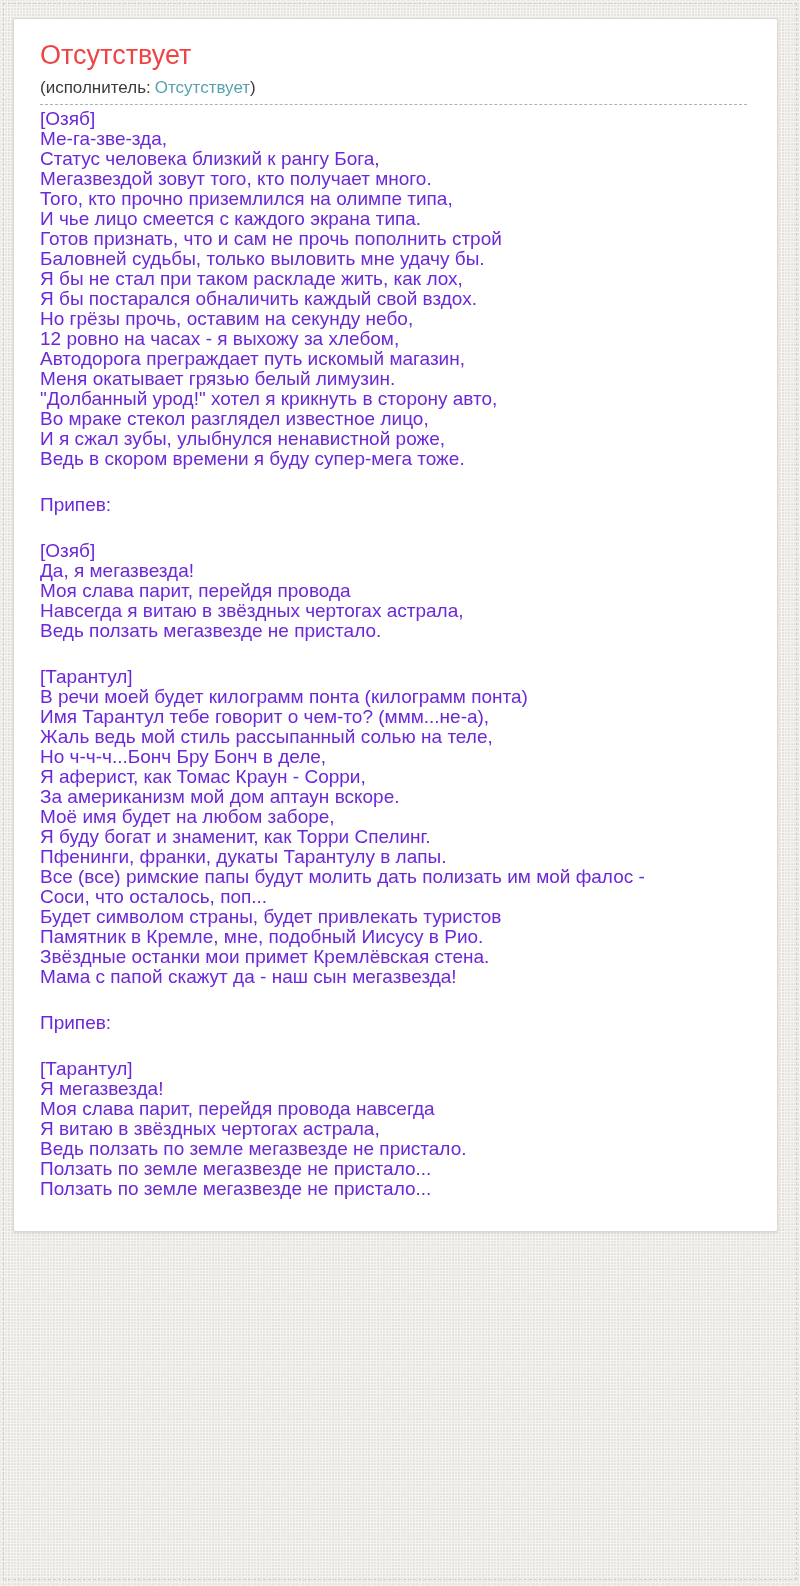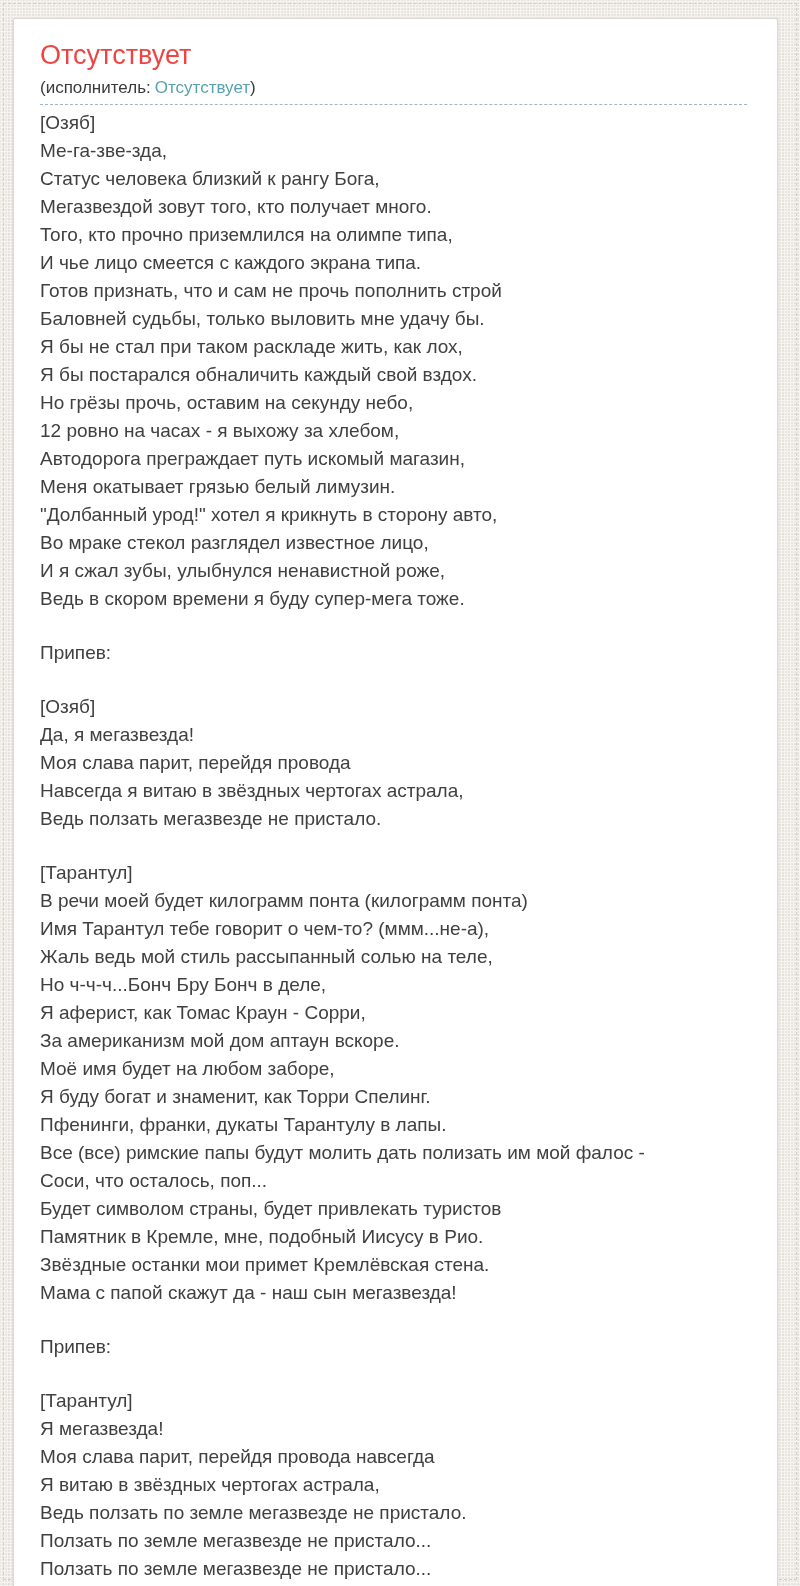--- a/index.html
+++ b/index.html
@@ -59,22 +59,22 @@
   }
   .dotted-divider {
     margin-top: 5px;
     border: 0;
     border-bottom: 1px dashed #a0b5c5;
     height: 0;
   }
   .lyrics {
     padding-top: 4px;
     font-size: 19px;
-    line-height: 28px;
-    color: #404040;
+    line-height: 20px;
+    color: #6d28d9;
   }
   .lyrics p {
     margin: 0 0 26px 0;
     white-space: pre-line;
   }
   .lyrics p:last-child {
     margin-bottom: 0;
   }
 </style>
 </head>

